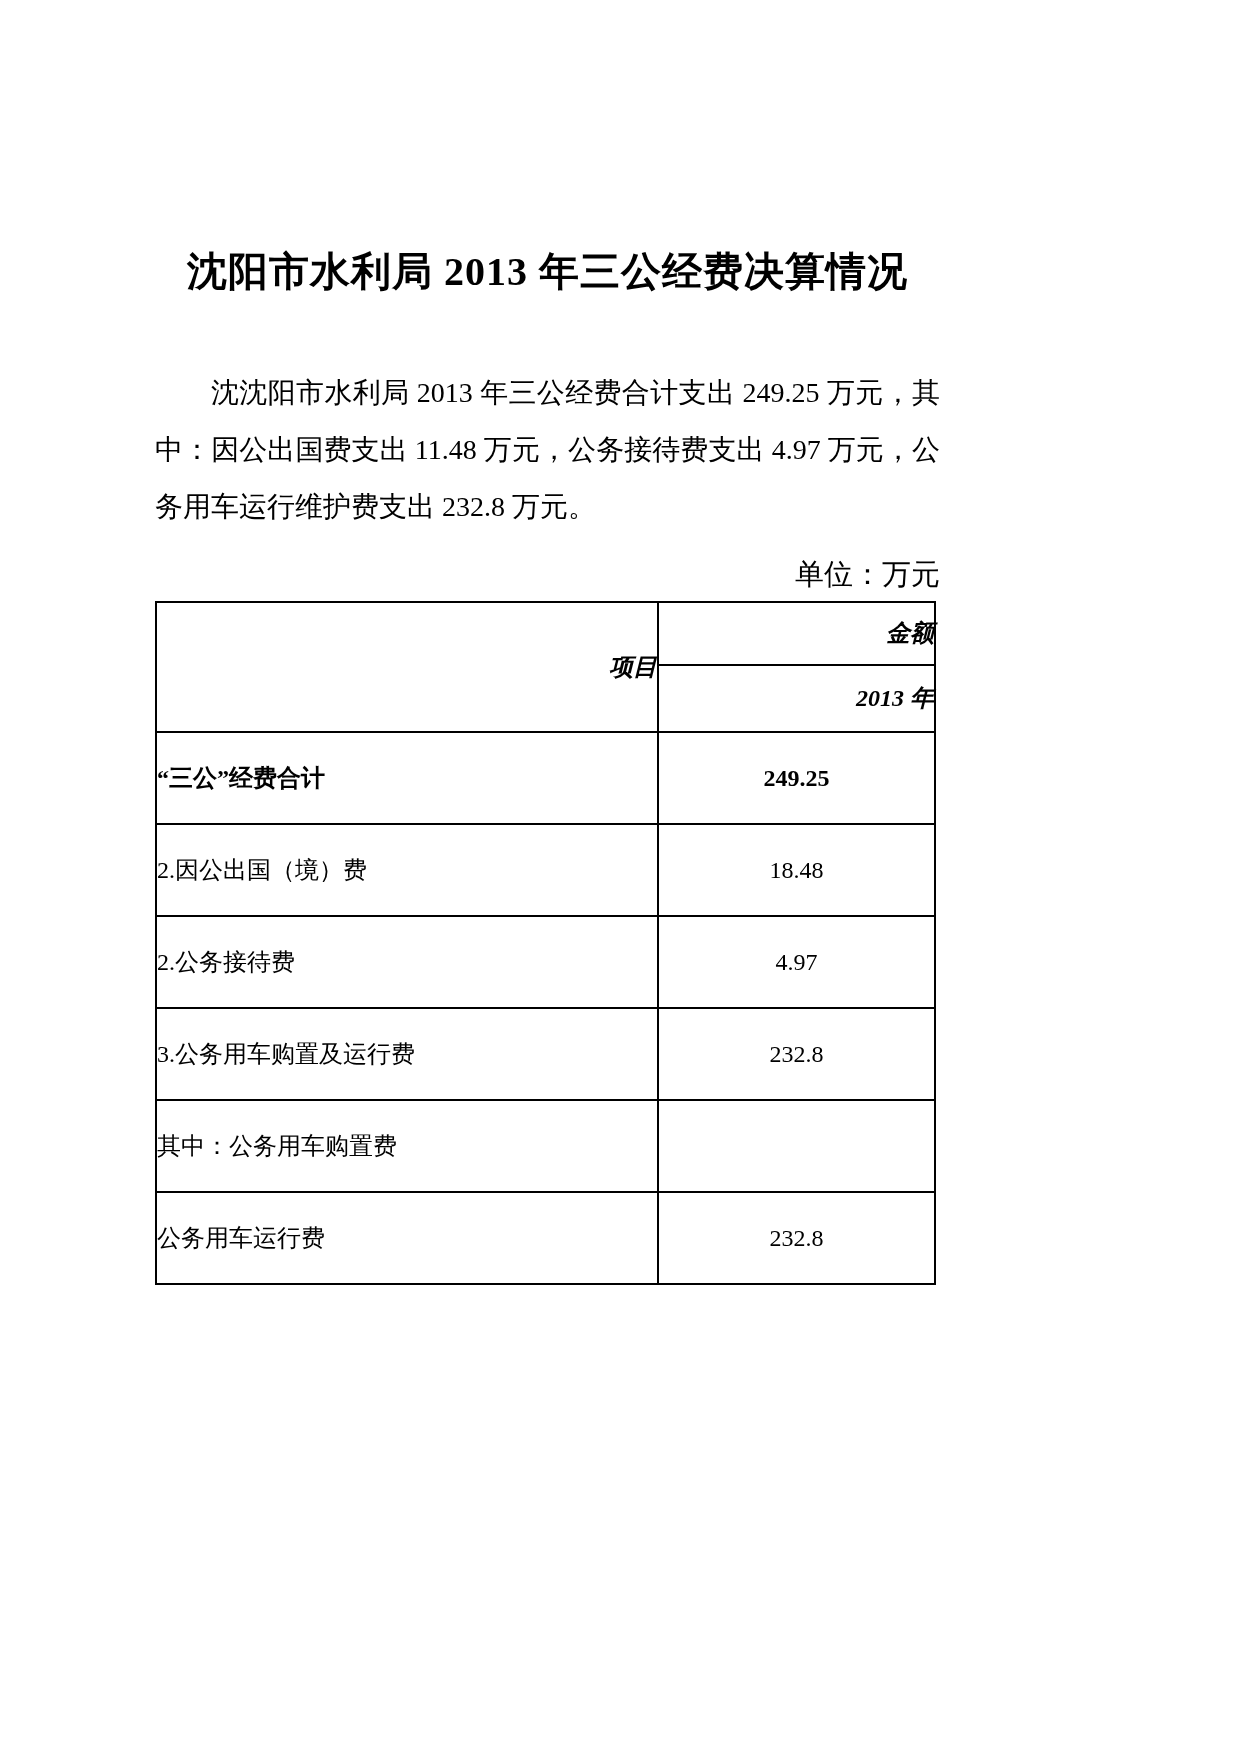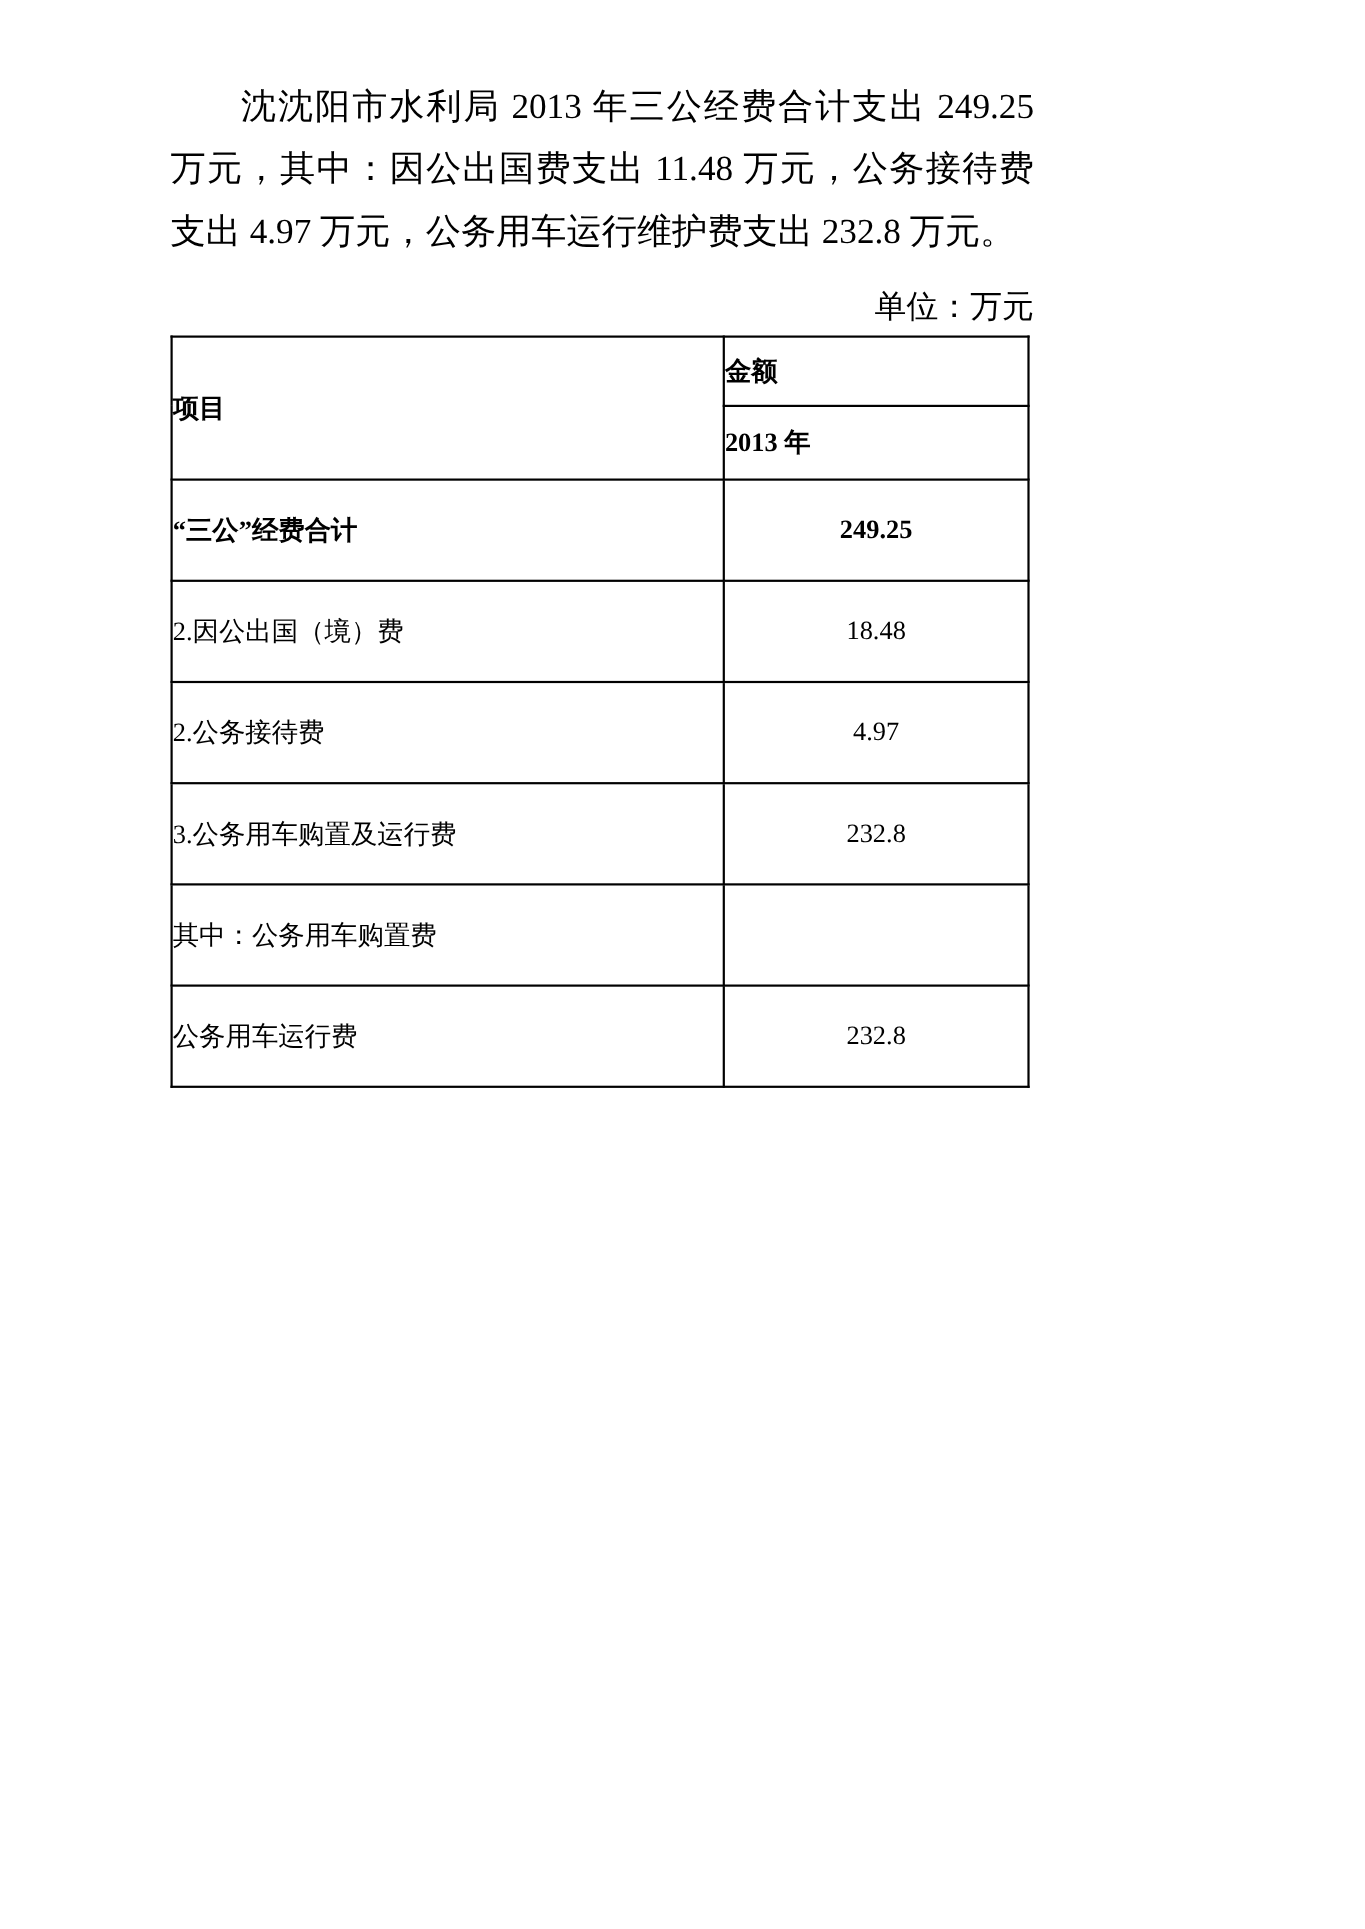--- a/index.html
+++ b/index.html
@@ -25,21 +25,21 @@
     margin: 0;
     padding-top: 248px;
     text-align: center;
     font-size: 40px;
     font-weight: bold;
     letter-spacing: 1px;
     line-height: 1.2;
   }
   .intro {
     margin: 68px 0 0 0;
-    font-size: 32px;
+    font-size: 28px;
     line-height: 57px;
     text-indent: 2em;
     text-align: justify;
   }
   .table-title {
     margin: 96px 0 0 0;
     text-align: center;
     font-size: 31px;
     font-weight: bold;
     line-height: 1.2;
@@ -57,38 +57,40 @@
   table.expense td {
     border: 2px solid #000000;
     font-size: 24px;
     vertical-align: middle;
     padding: 0;
   }
   td.col-item { width: 500px; }
   td.col-amount { width: 275px; }
   .hdr {
     font-weight: bold;
-    text-align: left;
+    text-align: right;
+    font-style: italic;
   }
   .hdr-item { height: 128px; }
   .hdr-amount { height: 60px; }
   .hdr-year { height: 64px; }
   .body-row td { height: 90px; }
   .cell-label { text-align: left; }
   .indent-0 { padding-left: 8px; font-weight: bold; }
   .indent-1 { padding-left: 52px; }
   .indent-2 { padding-left: 105px; }
   .cell-value { text-align: center; }
   .value-bold { font-weight: bold; }
 </style>
 </head>
 <body>
 
 <div class="content">
 
+  <h1 class="doc-title">沈阳市水利局 2013 年三公经费决算情况</h1>
 
   <p class="intro">沈沈阳市水利局 2013 年三公经费合计支出 249.25 万元，其中：因公出国费支出 11.48 万元，公务接待费支出 4.97 万元，公务用车运行维护费支出 232.8 万元。</p>
 
 
   <div class="unit-label">单位：万元</div>
 
   <table class="expense">
     <tbody>
       <tr>
         <td class="col-item hdr hdr-item" rowspan="2">项目</td>

